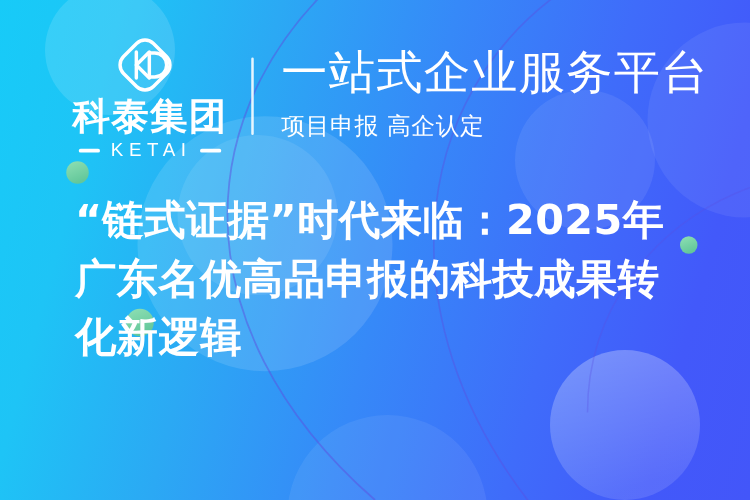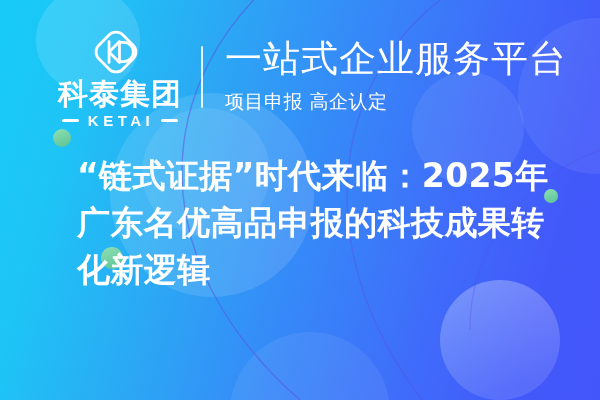--- a/index.html
+++ b/index.html
@@ -86,21 +86,21 @@
     margin-top: 3px;
   }
   .logo-en-rule {
     width: 17px;
     height: 3px;
     background: #ffffff;
     border-radius: 2px;
   }
   .logo-en {
     font-family: "Liberation Sans", sans-serif;
-    font-weight: bold;
+    font-weight: normal;
     font-size: 15px;
     line-height: 15px;
     letter-spacing: 4.5px;
     color: #ffffff;
     margin: 0 7px 0 9px;
     white-space: nowrap;
   }
 
   .divider {
     width: 2px;
@@ -130,21 +130,21 @@
     line-height: 24px;
     letter-spacing: 0.5px;
     color: #ffffff;
     white-space: nowrap;
     margin-top: 14px;
   }
 
   
   .headline {
     position: absolute;
-    left: 77px;
+    left: 60px;
     top: 152px;
     width: 500px;
     z-index: 6;
     font-family: "DejaVu Sans", "Liberation Sans", sans-serif;
     font-weight: bold;
     font-size: 33px;
     line-height: 47px;
     color: #ffffff;
     letter-spacing: 0.4px;
     text-align: left;

